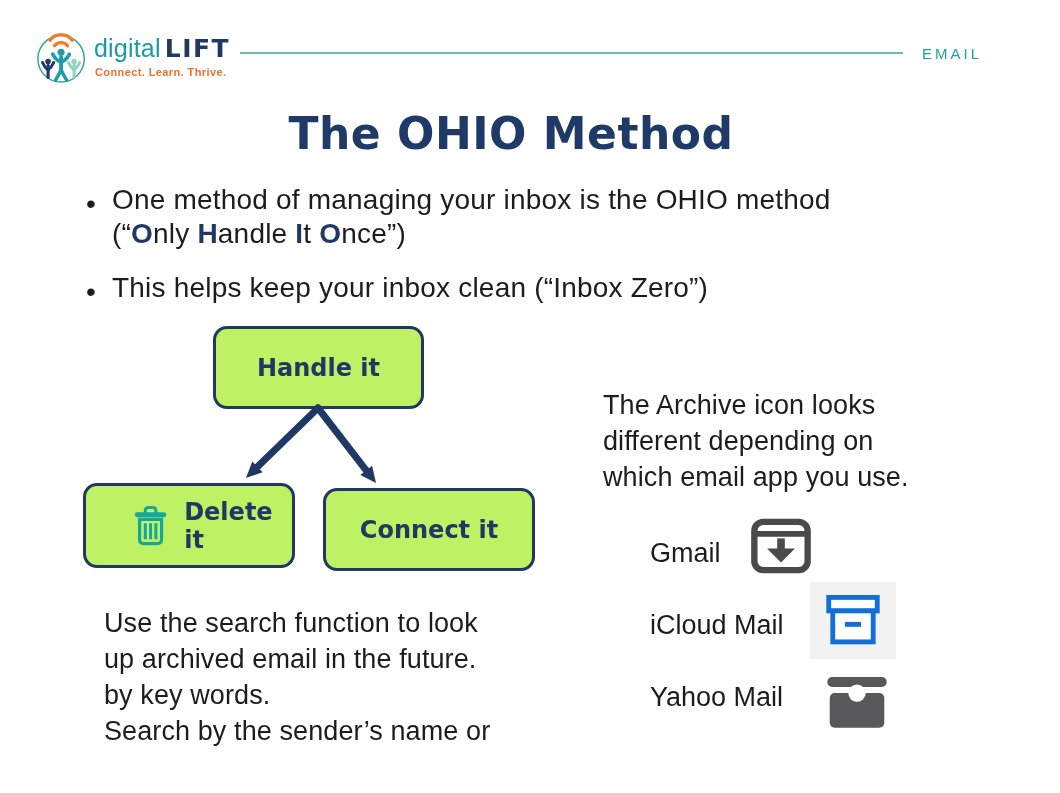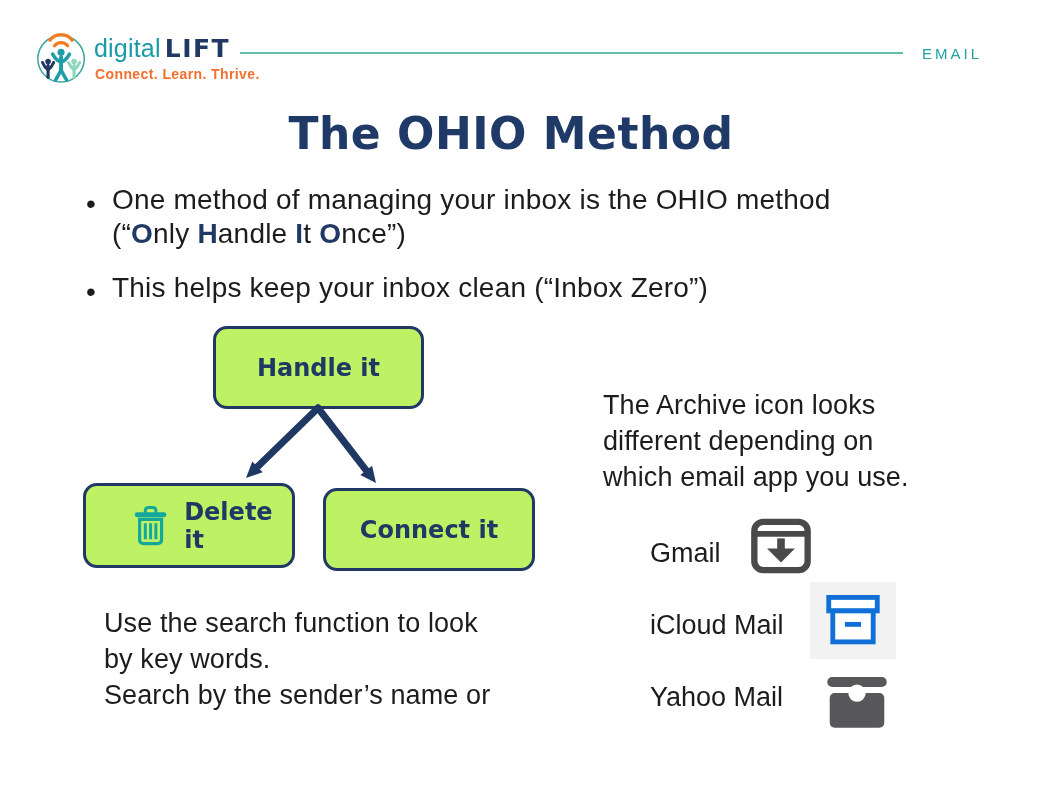--- a/index.html
+++ b/index.html
@@ -8,21 +8,21 @@
     font-family:"Liberation Sans",sans-serif;overflow:hidden;
     -webkit-font-smoothing:antialiased;
   }
   .abs{position:absolute;}
 
   
   .brand-text{left:94px;top:34px;white-space:nowrap;}
   .brand-word1{font-size:25px;color:#1B9AA8;letter-spacing:.2px;}
   .brand-word2{font-size:25px;color:#1F3864;font-weight:bold;
                font-family:"DejaVu Sans",sans-serif;letter-spacing:1.5px;margin-left:4px;}
-  .brand-tagline{left:95px;top:66px;font-size:14px;font-weight:bold;color:#F26F2C;letter-spacing:.4px;}
+  .brand-tagline{left:95px;top:66px;font-size:11px;font-weight:bold;color:#F26F2C;letter-spacing:.4px;}
   .divider{left:240px;top:52px;width:663px;height:2px;background:#66BFAC;}
   .email-label{left:922px;top:45px;font-size:15px;color:#21A2A0;letter-spacing:3px;}
 
   
   .page-title{left:0;top:108px;width:1022px;text-align:center;
     font-family:"DejaVu Sans",sans-serif;font-weight:bold;font-size:44px;color:#203A68;letter-spacing:.5px;}
   .bullet-dot{font-size:28px;color:#1C1C1C;line-height:1;}
   .body-line{font-size:28px;color:#1C1C1C;letter-spacing:.2px;white-space:pre;}
   .ohio-letter{font-weight:bold;color:#1F3864;}
 
@@ -150,15 +150,16 @@
 
 <div class="abs app-label" style="left:650px;top:682px;">Yahoo Mail</div>
 <svg class="abs" style="left:826px;top:672px;" width="62" height="62" viewBox="0 0 50 48">
   <rect x="1" y="3" width="48" height="8" rx="4" fill="#58585A"></rect>
   <rect x="3" y="16" width="44" height="28" rx="4" fill="#58585A"></rect>
   <circle cx="25" cy="16" r="7" fill="#ffffff"></circle>
 </svg>
 
 <div class="abs" style="left:104px;top:608px;">
   <div class="tip-line" style="height:36px;">Use the search function to look</div>
+  <div class="tip-line" style="height:36px;">up archived email in the future.</div>
   <div class="tip-line" style="height:36px;">by key words.</div>
   <div class="tip-line" style="height:36px;">Search by the sender’s name or</div>
 </div>
 
 </body></html>

